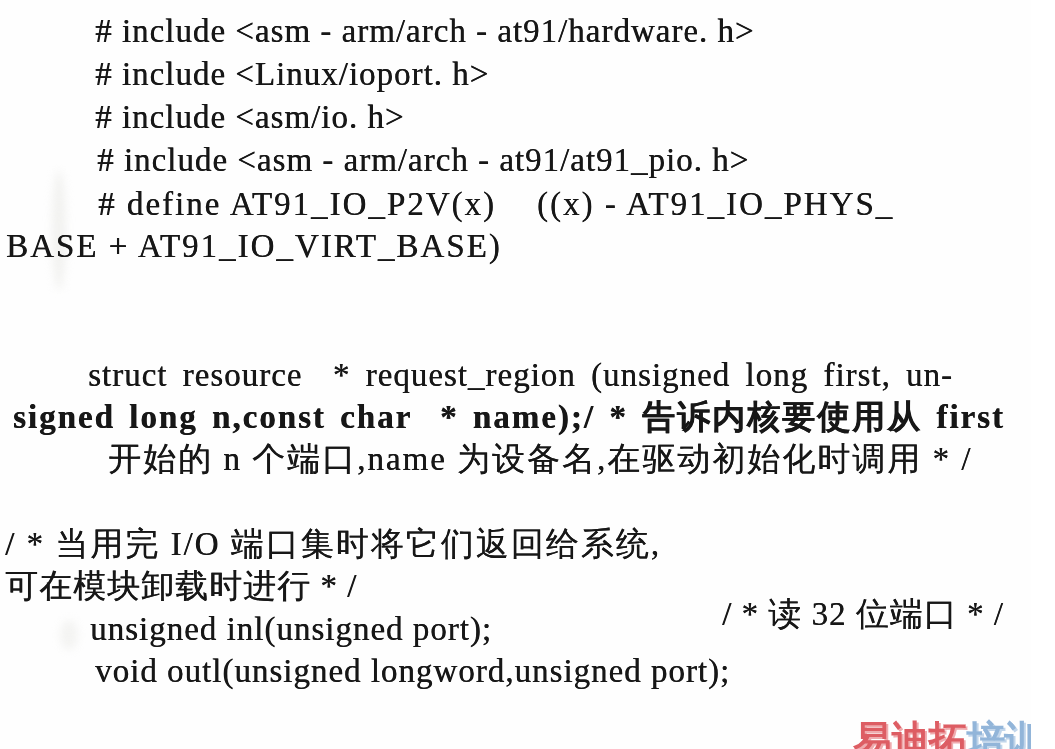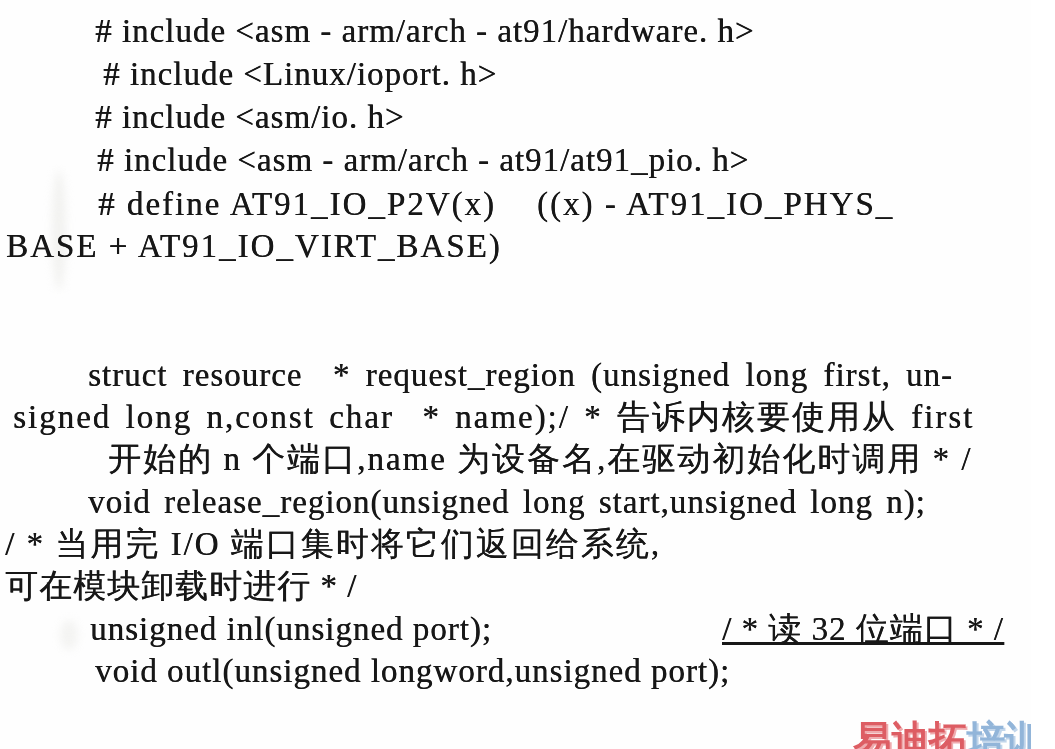--- a/index.html
+++ b/index.html
@@ -19,40 +19,40 @@
     position: absolute;
     font-size: 33px;
     line-height: 1.1;
     color: #171717;
     white-space: pre;
     letter-spacing: 1px;
     z-index: 3;
     text-shadow: 0.4px 0 0 #171717;
   }
   .ls2 { letter-spacing: 2px; }
-  .ws4 { word-spacing: 4px; }
+  .ws4 { word-spacing: 4px; font-weight: bold; }
   .ws6 { word-spacing: 6px; }
 
   
   .l0  { top: 13px;  left: 95px; }
-  .l1  { top: 56px;  left: 95px; margin-left: 8px; }
+  .l1  { top: 56px;  left: 95px; }
   .l2  { top: 99px;  left: 95px; }
   .l3  { top: 142px; left: 97px; }
   .l4  { top: 186px; left: 98px; }
   .l5  { top: 228px; left: 6px; }
   .l6  { top: 270px; left: 95px; }
   .l7  { top: 313px; left: 6px; }
   .l8  { top: 357px; left: 88px; }
   .l9  { top: 399px; left: 13px; }
   .l10 { top: 441px; left: 108px; }
   .l11 { top: 484px; left: 88px; }
   .l12 { top: 526px; left: 5px; }
   .l13 { top: 568px; left: 5px; }
   .l14a{ top: 611px; left: 90px; }
-  .l14b{ top: 611px; left: 722px; text-decoration: underline; }
+  .l14b{ top: 596px; left: 722px; }
   .l15 { top: 653px; left: 95px; }
   .l16 { top: 695px; left: 727px; }
 
   
   #watermark {
     position: absolute;
     z-index: 1;
     left: 853px;
     top: 688px;
     width: 202px;
@@ -111,21 +111,20 @@
 
   <div class="line l0"># include &lt;asm - arm/arch - at91/hardware. h&gt;</div>
   <div class="line l1"># include &lt;Linux/ioport. h&gt;</div>
   <div class="line l2"># include &lt;asm/io. h&gt;</div>
   <div class="line l3"># include &lt;asm - arm/arch - at91/at91_pio. h&gt;</div>
   <div class="line l4 ls2"># define AT91_IO_P2V(x)    ((x) - AT91_IO_PHYS_</div>
   <div class="line l5 ls2">BASE + AT91_IO_VIRT_BASE)</div>
   <div class="line l8 ws6">struct resource  * request_region (unsigned long first, un-</div>
   <div class="line l9 ls2 ws4">signed long n,const char  * name);/ * 告诉内核要使用从 first</div>
   <div class="line l10 ls2">开始的 n 个端口,name 为设备名,在驱动初始化时调用 * /</div>
-  <div class="line l11 ws4">void release_region(unsigned long start,unsigned long n);</div>
   <div class="line l12 ls2">/ * 当用完 I/O 端口集时将它们返回给系统,</div>
   <div class="line l13">可在模块卸载时进行 * /</div>
   <div class="line l14a">unsigned inl(unsigned port);</div>
   <div class="line l14b">/ * 读 32 位端口 * /</div>
   <div class="line l15">void outl(unsigned longword,unsigned port);</div>
 
   <div id="watermark">
     <div id="wm-logo">
       <span class="wm-red">易迪拓</span><span class="wm-blue">培训</span>
     </div>

